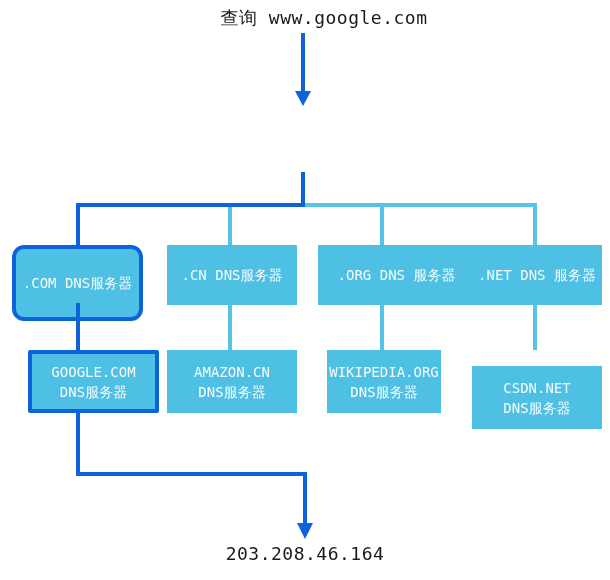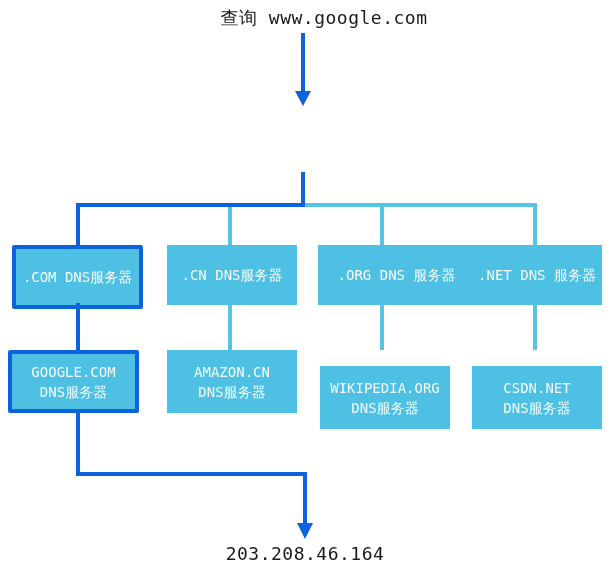--- a/index.html
+++ b/index.html
@@ -35,27 +35,27 @@
     justify-content:center;
     text-align:center;
     line-height:20px;
     white-space:pre;
   }
   .node.highlight{
     border:4px solid #0d63db;
     border-radius:2px;
   }
   #node-root      {left:238px;top:108px;width:130px;height:64px;}
-  #node-tld-com   {left:12px; top:245px;width:131px;height:64px;}
+  #node-tld-com   {left:12px; top:245px;width:131px;height:76px;border-radius:12px;}
   #node-tld-cn    {left:167px;top:245px;width:130px;height:60px;}
   #node-tld-org   {left:318px;top:245px;width:157px;height:60px;}
   #node-tld-net   {left:472px;top:245px;width:130px;height:60px;}
-  #node-dom-google{left:8px; top:350px;width:131px;height:63px;}
+  #node-dom-google{left:28px; top:350px;width:131px;height:63px;}
   #node-dom-amazon{left:167px;top:350px;width:130px;height:63px;}
-  #node-dom-wiki  {left:320px;top:350px;width:130px;height:63px;margin-top:16px;}
+  #node-dom-wiki  {left:327px;top:350px;width:114px;height:63px;}
   #node-dom-csdn  {left:472px;top:366px;width:130px;height:63px;}
   
   .line{position:absolute;}
   .dark{background:#0d63db;}
   .light{background:#56c4e7;}
   
   #arrow-top-shaft{left:301px;top:33px;width:4px;height:59px;}
   #arrow-top-head{
     position:absolute;left:295px;top:91px;width:0;height:0;
     border-left:8px solid transparent;

